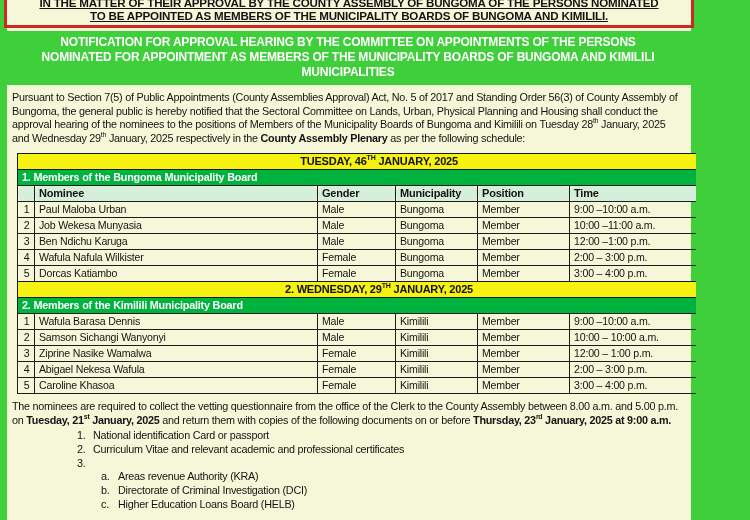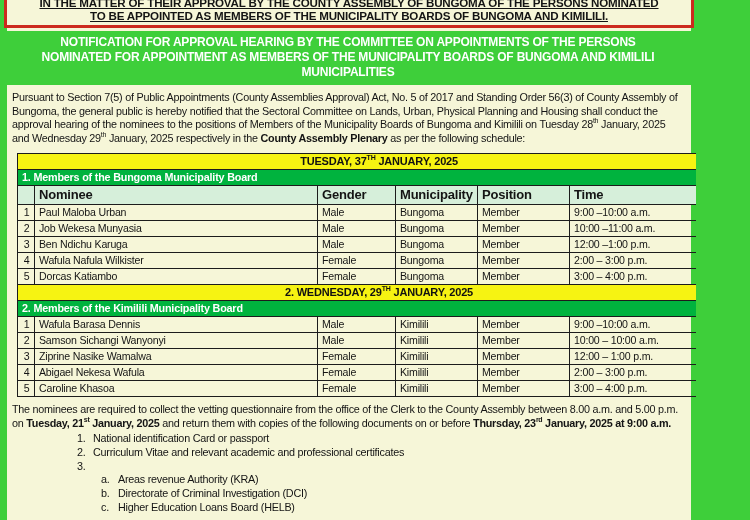--- a/index.html
+++ b/index.html
@@ -80,21 +80,22 @@
     background: #00b33e;
     color: #ffffff;
     font-weight: bold;
     text-align: left;
     font-size: 10.8px;
   }
   tr.col-headers th {
     background: #d6efda;
     text-align: left;
     font-weight: bold;
-    font-size: 13px;
+    font-size: 11px;
+    border-radius: 6px;
   }
   td.num { text-align: center; padding-left: 0; padding-right: 0; }
   
   .req-list { margin: 2px 0 0 70px; }
   .req-item {
     font-size: 10.8px;
     line-height: 13.8px;
     letter-spacing: -0.25px;
     display: flex;
   }
@@ -128,21 +129,21 @@
       <colgroup>
         <col style="width:17px">
           <col style="width:283px">
           <col style="width:78px">
           <col style="width:82px">
           <col style="width:92px">
           <col style="width:170px">
       </colgroup>
       <tbody>
         <tr class="day-banner">
-          <td colspan="6"><span>TUESDAY, 37</span><sup>TH</sup><span> JANUARY, 2025</span></td>
+          <td colspan="6"><span>TUESDAY, 46</span><sup>TH</sup><span> JANUARY, 2025</span></td>
         </tr>
         <tr class="section-banner">
           <td colspan="6">1. Members of the Bungoma Municipality Board</td>
         </tr>
         <tr class="col-headers">
           <th></th>
           <th>Nominee</th>
           <th>Gender</th>
           <th>Municipality</th>
           <th>Position</th>

